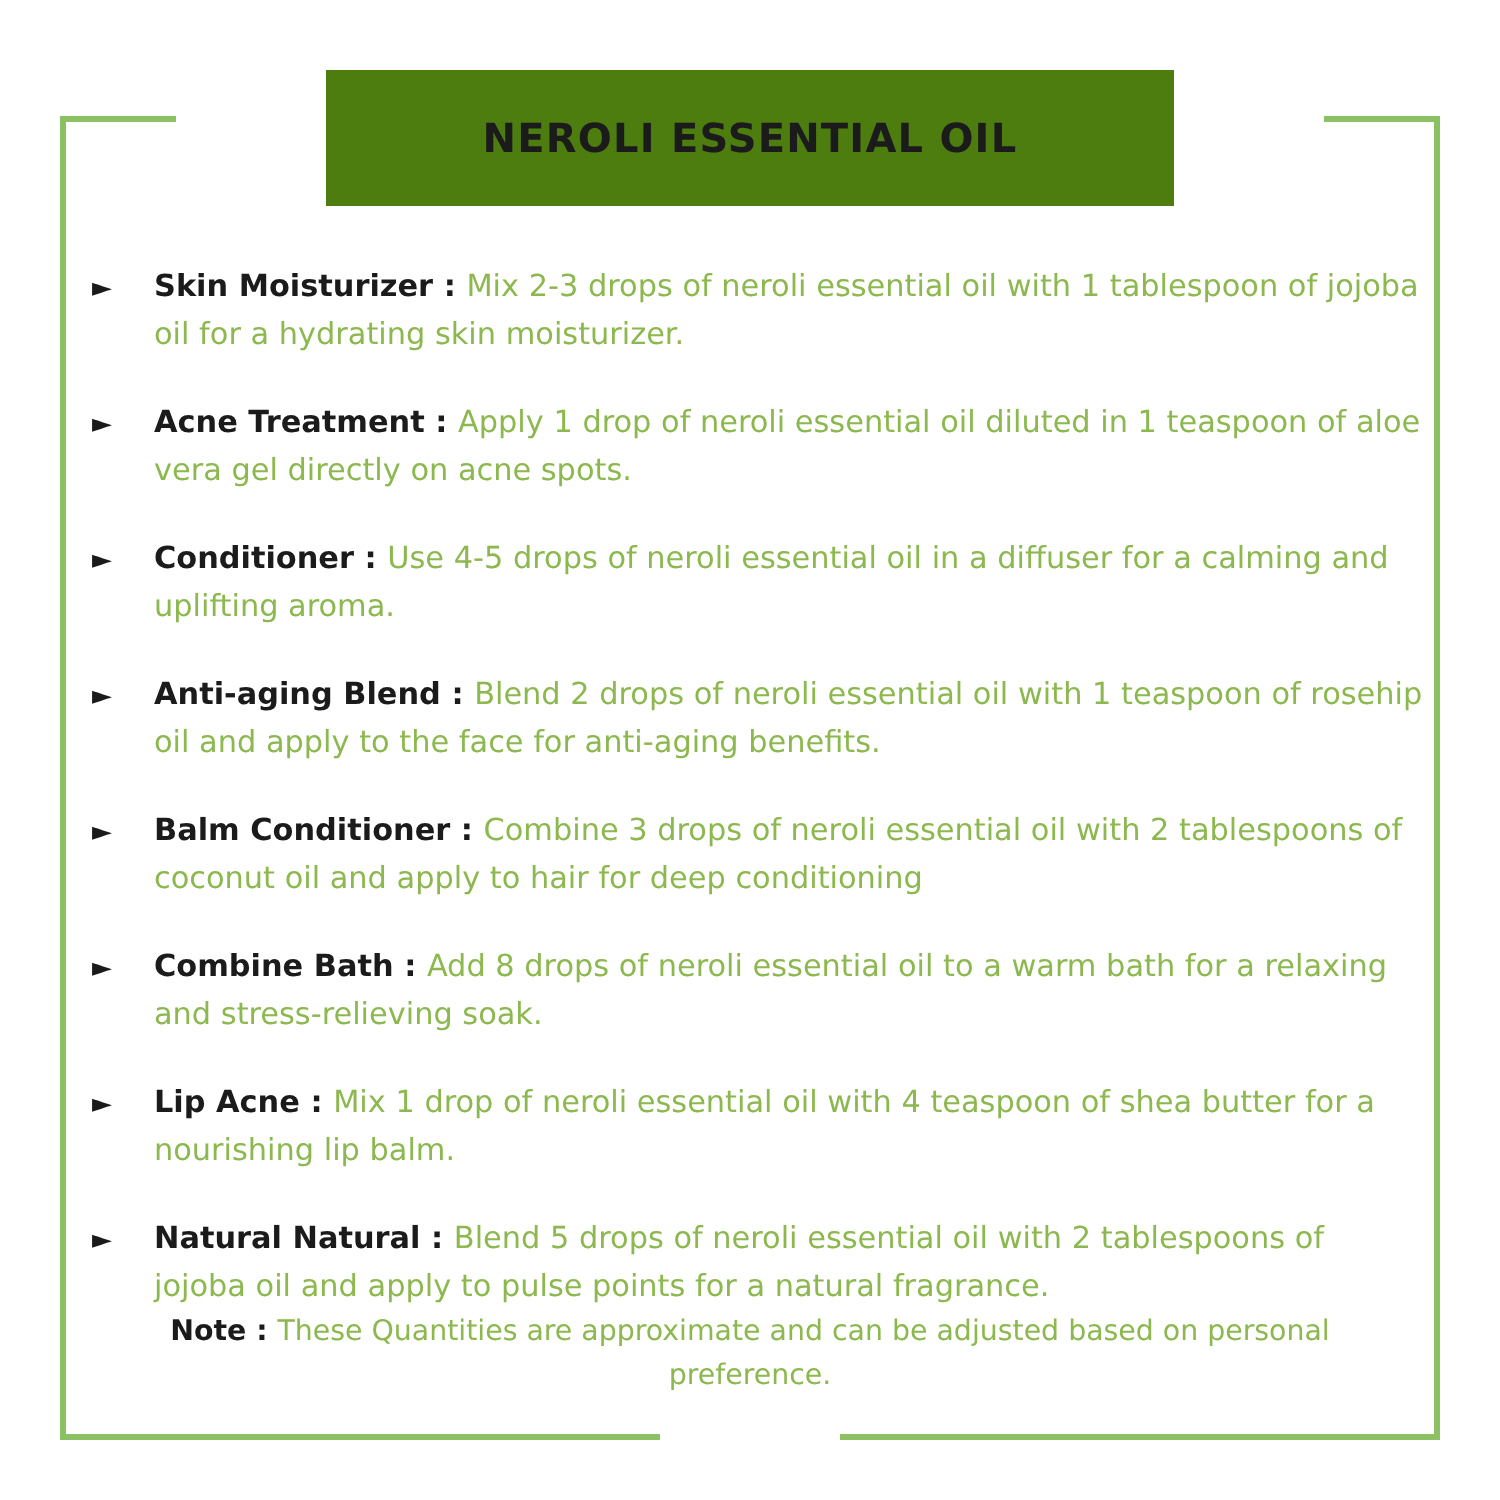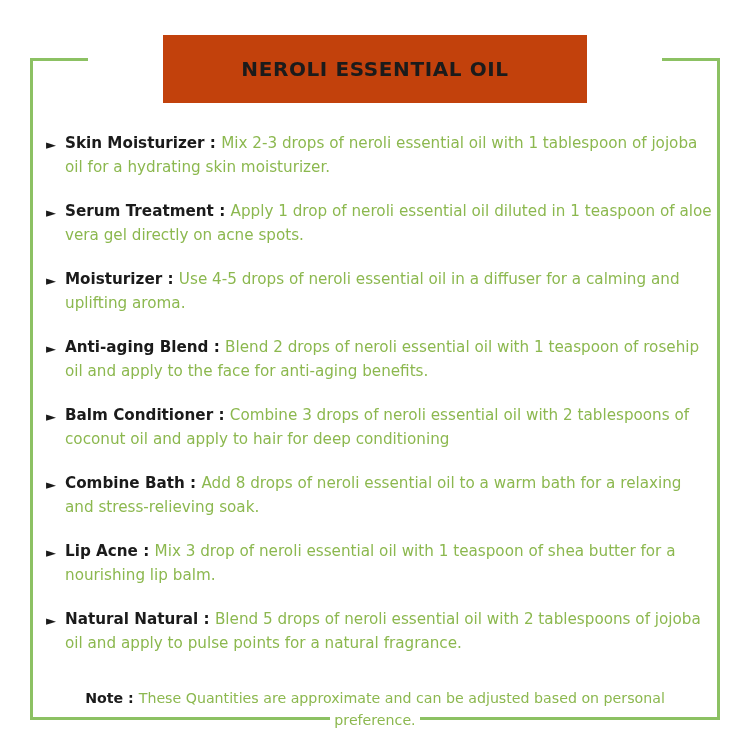--- a/index.html
+++ b/index.html
@@ -32,21 +32,21 @@
   .frame-bot-left   { left: 30px;  top: 717px; width: 300px; height: 3px; }
   .frame-bot-right  { left: 420px; top: 717px; width: 300px; height: 3px; }
 
   
   .title-box {
     position: absolute;
     left: 163px;
     top: 35px;
     width: 424px;
     height: 68px;
-    background: #c2410c;
+    background: #4d7c0f;
     display: flex;
     flex-direction: column;
     align-items: center;
     justify-content: center;
   }
   .title-line {
     color: #1b1b1b;
     font-size: 20px;
     font-weight: bold;
     letter-spacing: 0.6px;
@@ -73,20 +73,21 @@
     line-height: 23px;
     margin-right: 9px;
     padding-top: 1px;
   }
   .item-text {
     flex: 1 1 auto;
     font-size: 15.2px;
     line-height: 23.5px;
     color: #8cb84f;
     font-family: "DejaVu Sans", sans-serif;
+    margin-left: 12px;
   }
   .item-title {
     color: #1b1b1b;
     font-weight: bold;
     font-size: 15.2px;
   }
   .item-colon {
     color: #1b1b1b;
     font-weight: bold;
   }
@@ -94,21 +95,20 @@
   
   .note {
     position: absolute;
     left: 75px;
     top: 655px;
     width: 600px;
     text-align: center;
     font-size: 14.2px;
     line-height: 22px;
     color: #8cb84f;
-    margin-top: 32px;
   }
   .note-label {
     color: #1b1b1b;
     font-weight: bold;
   }
 </style>
 </head>
 <body>
 
 <div class="page">
@@ -126,46 +126,46 @@
 
   <div class="content">
 
     <div class="item">
       <span class="bullet">►</span>
       <span class="item-text"><span class="item-title">Skin Moisturizer</span><span class="item-colon"> : </span><span>Mix 2-3 drops of neroli essential oil with 1 tablespoon of jojoba oil for a hydrating skin moisturizer.</span></span>
     </div>
 
     <div class="item">
       <span class="bullet">►</span>
-      <span class="item-text"><span class="item-title">Serum Treatment</span><span class="item-colon"> : </span><span>Apply 1 drop of neroli essential oil diluted in 1 teaspoon of aloe vera gel directly on acne spots.</span></span>
+      <span class="item-text"><span class="item-title">Acne Treatment</span><span class="item-colon"> : </span><span>Apply 1 drop of neroli essential oil diluted in 1 teaspoon of aloe vera gel directly on acne spots.</span></span>
     </div>
 
     <div class="item">
       <span class="bullet">►</span>
-      <span class="item-text"><span class="item-title">Moisturizer</span><span class="item-colon"> : </span><span>Use 4-5 drops of neroli essential oil in a diffuser for a calming and uplifting aroma.</span></span>
+      <span class="item-text"><span class="item-title">Conditioner</span><span class="item-colon"> : </span><span>Use 4-5 drops of neroli essential oil in a diffuser for a calming and uplifting aroma.</span></span>
     </div>
 
     <div class="item">
       <span class="bullet">►</span>
       <span class="item-text"><span class="item-title">Anti-aging Blend</span><span class="item-colon"> : </span><span>Blend 2 drops of neroli essential oil with 1 teaspoon of rosehip oil and apply to the face for anti-aging benefits.</span></span>
     </div>
 
     <div class="item">
       <span class="bullet">►</span>
       <span class="item-text"><span class="item-title">Balm Conditioner</span><span class="item-colon"> : </span><span>Combine 3 drops of neroli essential oil with 2 tablespoons of coconut oil and apply to hair for deep conditioning</span></span>
     </div>
 
     <div class="item">
       <span class="bullet">►</span>
       <span class="item-text"><span class="item-title">Combine Bath</span><span class="item-colon"> : </span><span>Add 8 drops of neroli essential oil to a warm bath for a relaxing and stress-relieving soak.</span></span>
     </div>
 
     <div class="item">
       <span class="bullet">►</span>
-      <span class="item-text"><span class="item-title">Lip Acne</span><span class="item-colon"> : </span><span>Mix 3 drop of neroli essential oil with 1 teaspoon of shea butter for a nourishing lip balm.</span></span>
+      <span class="item-text"><span class="item-title">Lip Acne</span><span class="item-colon"> : </span><span>Mix 1 drop of neroli essential oil with 4 teaspoon of shea butter for a nourishing lip balm.</span></span>
     </div>
 
     <div class="item">
       <span class="bullet">►</span>
       <span class="item-text"><span class="item-title">Natural Natural</span><span class="item-colon"> : </span><span>Blend 5 drops of neroli essential oil with 2 tablespoons of jojoba oil and apply to pulse points for a natural fragrance.</span></span>
     </div>
 
   </div>
 
   <div class="note">

